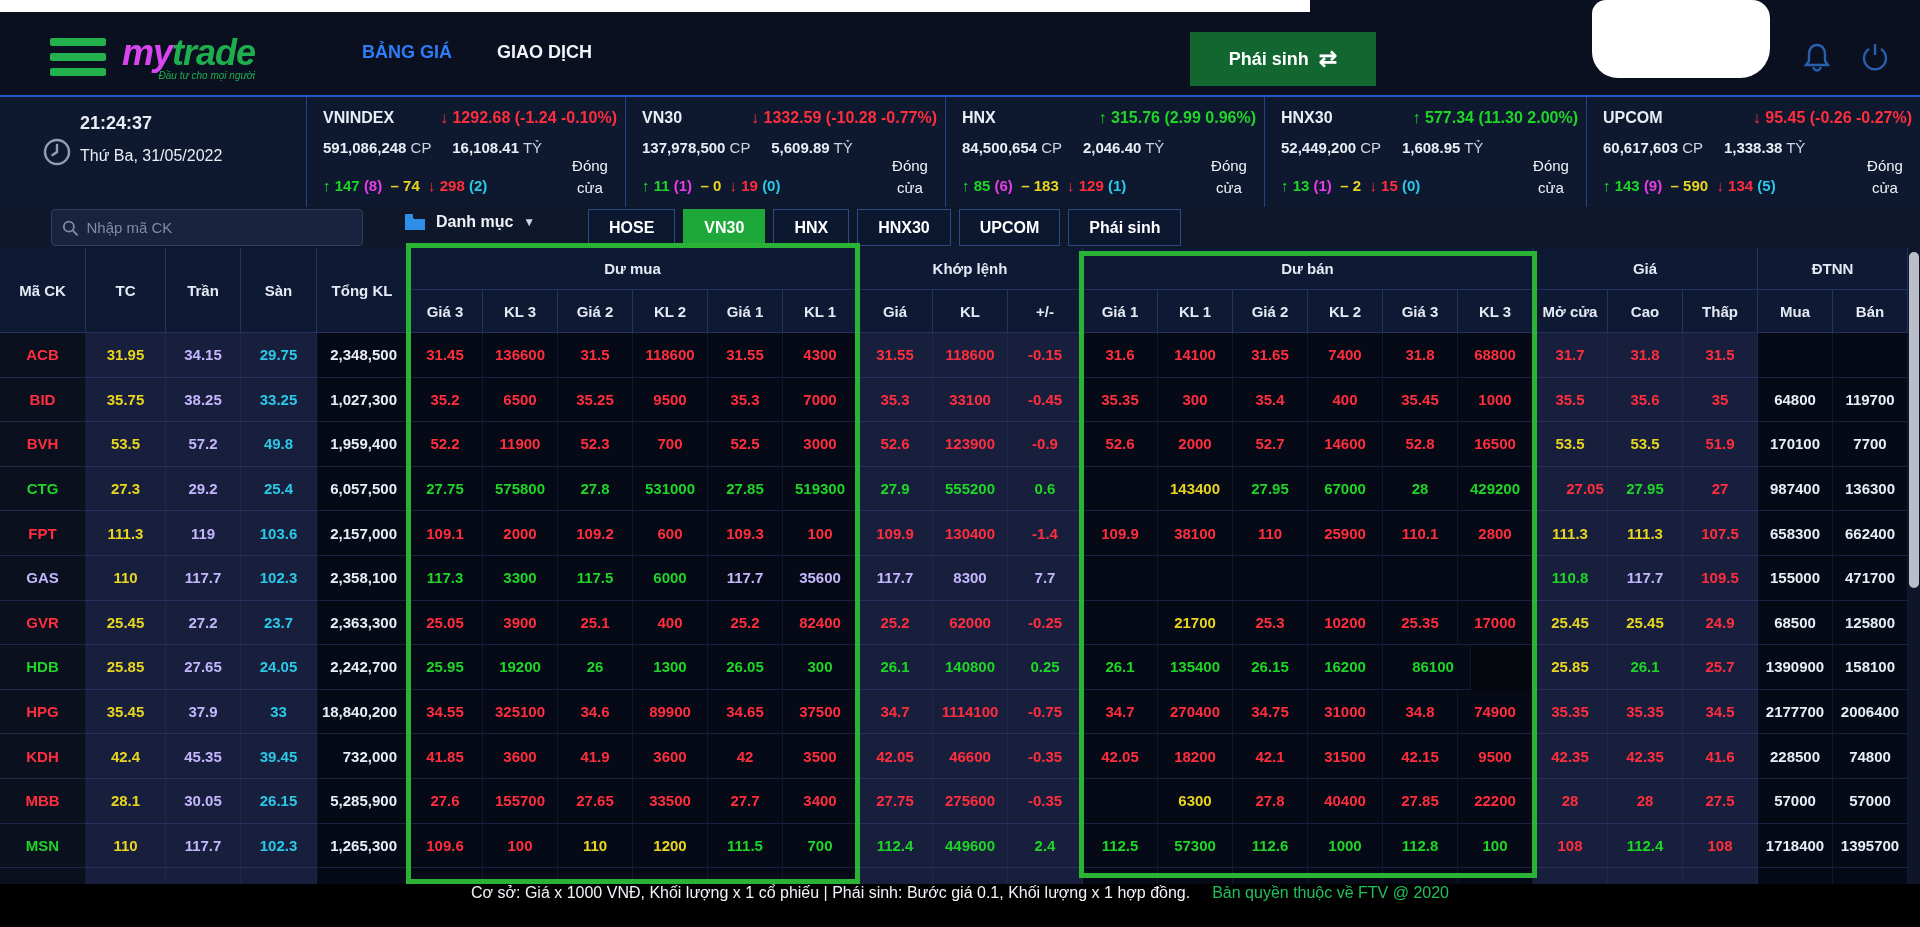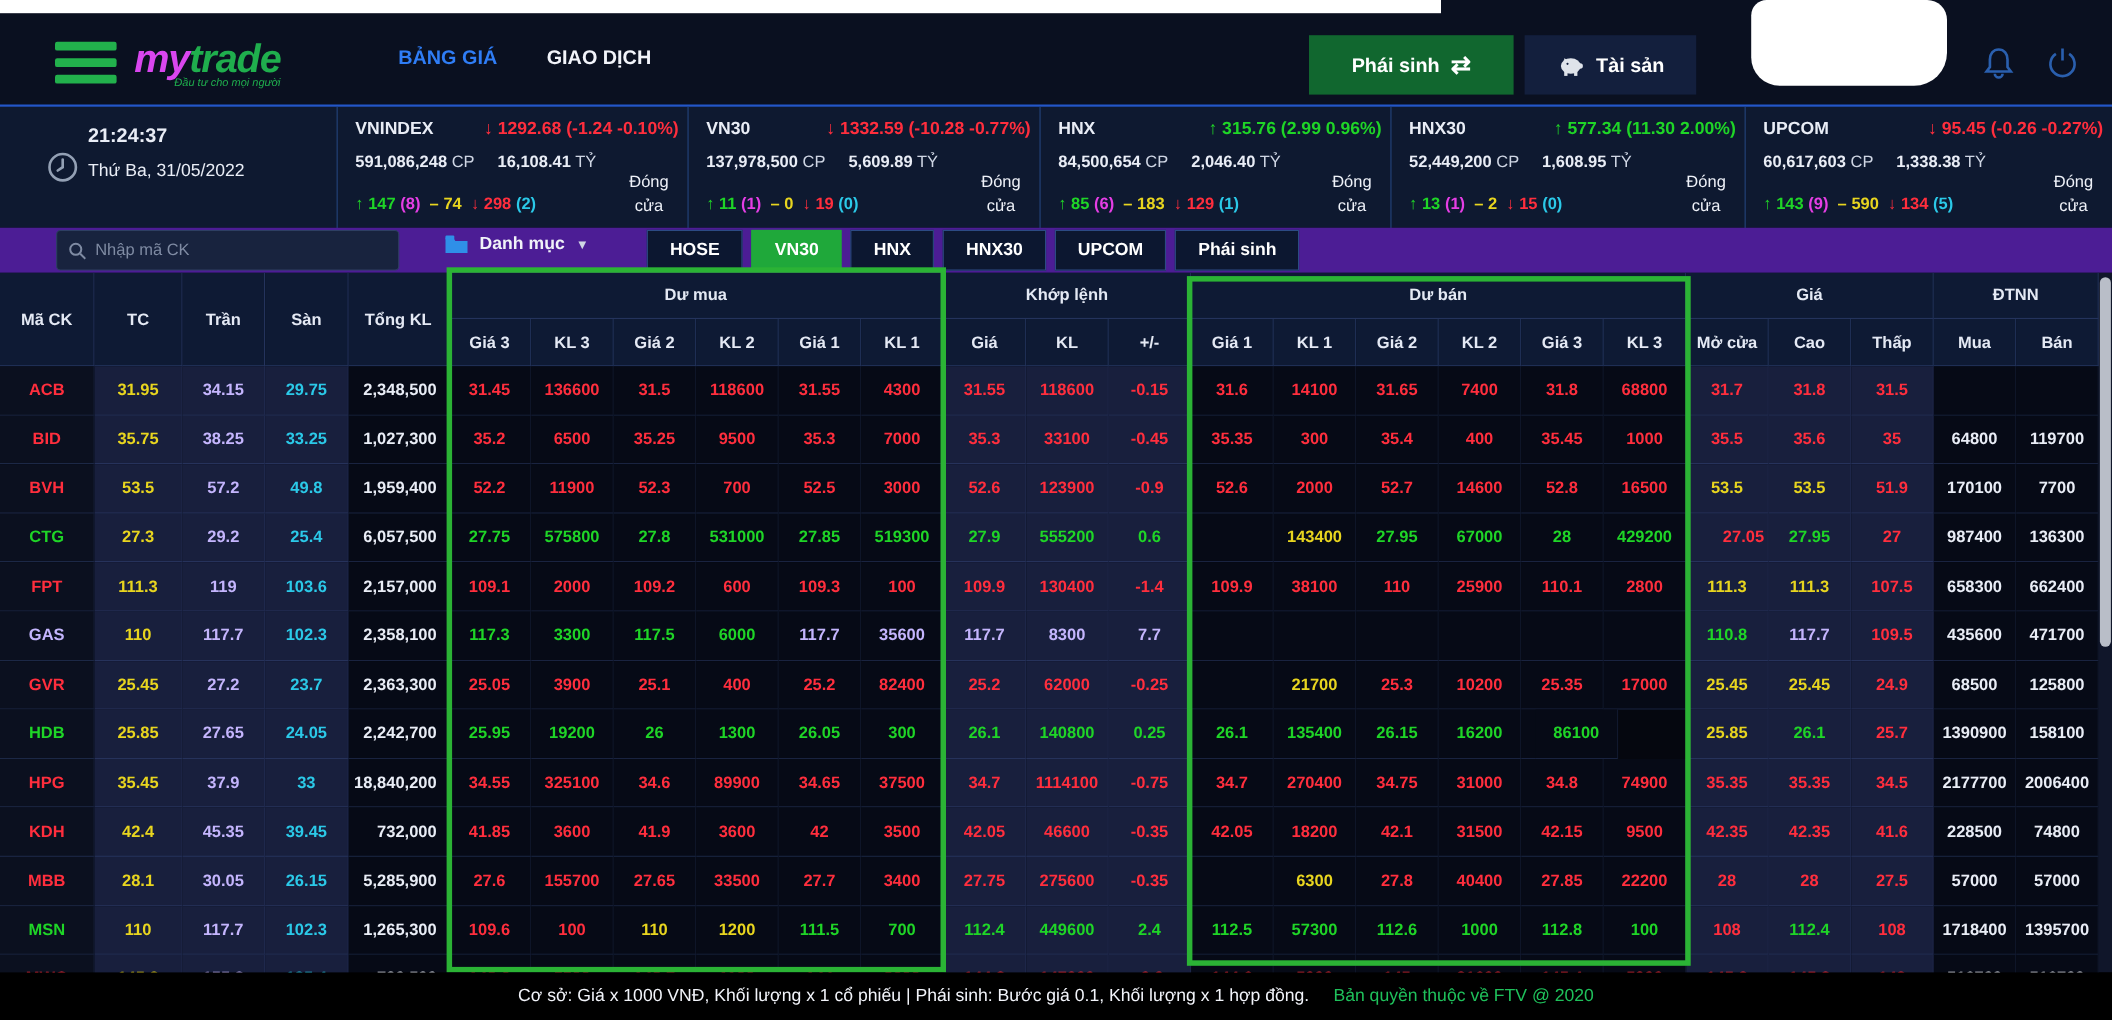--- a/index.html
+++ b/index.html
@@ -37,21 +37,21 @@
   .time-txt { position:absolute; left:80px; top:16px; font-size:18px; font-weight:bold; }
   .date-txt { position:absolute; left:80px; top:50px; font-size:16px; }
   .idx-card { position:absolute; top:0; height:112px; border-left:1px solid #23447d; overflow:hidden; }
   .idx-r1 { position:absolute; top:12px; left:16px; right:8px; display:flex; justify-content:space-between; font-size:16px; font-weight:bold; }
   .idx-r2 { position:absolute; top:42px; left:16px; font-size:15px; color:#cfd6e4; white-space:nowrap; }
   .idx-r2 b { color:#e9edf6; }
   .idx-stats { position:absolute; top:80px; left:16px; font-size:15px; font-weight:bold; white-space:nowrap; }
   .idx-status { position:absolute; top:58px; right:6px; width:58px; text-align:center; font-size:15px; color:#eef1f8; line-height:22px; }
   .up { color:#1fd527; } .down { color:#ff2e3d; } .ref { color:#e8d51f; } .ceil { color:#e53ee5; } .floor { color:#2bc9e8; }
   
-  .searchrow { position:absolute; left:0; top:207px; width:1920px; height:41px; background:#4c1d95; }
+  .searchrow { position:absolute; left:0; top:207px; width:1920px; height:41px; background:#0f172a; }
   .search-box { position:absolute; left:51px; top:2px; width:312px; height:37px; background:#18233e;
     border:1px solid #2e3f63; border-radius:4px; display:flex; align-items:center; padding:0 10px; gap:8px; }
   .search-box input { background:transparent; border:none; outline:none; color:#aab4c8; font-size:15px; width:100%;
     font-family:"Liberation Sans", sans-serif; }
   .search-box input::placeholder { color:#7f8ba3; }
   .watchlist { position:absolute; left:404px; top:6px; display:flex; align-items:center; gap:10px;
     font-size:16px; font-weight:bold; color:#f0f2f8; cursor:pointer; }
   .caret { font-size:12px; color:#cfd6e4; }
   .tabs { position:absolute; left:588px; top:2px; display:flex; gap:8px; }
   .tab { height:37px; line-height:35px; padding:0 20px; background:#0c1730; border:1px solid #2c4a84;
@@ -66,21 +66,21 @@
   .bcell.ralign { justify-content:flex-end; padding-right:10px; }
   .bg-dark { background:#060a16; } .bg-shade { background:#181f3d; } .bg-sym { background:#0b101f; }
   .c-r{color:#ff2e3d} .c-g{color:#1fd527} .c-y{color:#e8d51f} .c-m{color:#c4b5fd} .c-c{color:#2bc9e8} .c-w{color:#e9edf6}
   
   .vscroll { position:absolute; left:1908px; top:248px; width:12px; height:636px; background:#10162a; z-index:40; }
   .vscroll .thumb { position:absolute; left:1px; top:4px; width:10px; height:336px; background:#b9bec8; border-radius:5px; }
   
   .anno { position:absolute; border:5px solid #2bb335; z-index:50; pointer-events:none; }
   
   .footer { position:absolute; left:0; top:884px; width:1920px; height:43px; background:#000; z-index:60;
-    display:flex; align-items:center; justify-content:center; font-size:16px; color:#f2f4fa; gap:22px; }
+    display:flex; justify-content:center; font-size:16px; color:#f2f4fa; gap:22px; }
   .footer .copy { color:#1fc05b; }
 </style>
 </head>
 <body>
 
 <div class="screen">
 
   <div class="navbar">
     <div class="hamburger">
         <span></span>
@@ -89,31 +89,20 @@
       </div>
     <div class="logo">
       <span class="b">my</span><span class="g">trade</span>
       <span class="tag">Đầu tư cho mọi người</span>
     </div>
     <div class="nav-link nav-bangia">BẢNG GIÁ</div>
     <div class="nav-link nav-giaodich">GIAO DỊCH</div>
     <div class="btn btn-phaisinh">
       <span>Phái sinh</span>
       <span class="icon-swap">⇄</span>
-    </div>
-    <div class="btn btn-taisan">
-      <svg width="26" height="22" viewBox="0 0 26 22">
-          <ellipse cx="13" cy="12" rx="9" ry="7" fill="#dfe3ea"></ellipse>
-          <circle cx="21.5" cy="12" r="2.5" fill="#dfe3ea"></circle>
-          <path d="M7 5 L11 7 L7 9 Z" fill="#dfe3ea"></path>
-          <rect x="7" y="17" width="3" height="4" fill="#dfe3ea"></rect>
-          <rect x="16" y="17" width="3" height="4" fill="#dfe3ea"></rect>
-          <circle cx="10" cy="10" r="1" fill="#131f3d"></circle>
-        </svg>
-      <span>Tài sản</span>
     </div>
     <svg class="topicon bell" viewBox="0 0 34 34">
         <path d="M17 5 C12 5 9 9 9 14 L9 21 L6 25 L28 25 L25 21 L25 14 C25 9 22 5 17 5 Z" fill="none" stroke="#2a5fae" stroke-width="2.4"></path>
         <path d="M13.5 27 a3.5 3.5 0 0 0 7 0" fill="none" stroke="#2a5fae" stroke-width="2.4"></path>
       </svg>
     <svg class="topicon power" viewBox="0 0 34 34">
         <path d="M11 9 A11 11 0 1 0 23 9" fill="none" stroke="#2a5fae" stroke-width="2.4"></path>
         <line x1="17" y1="4" x2="17" y2="15" stroke="#2a5fae" stroke-width="2.4"></line>
       </svg>
   </div>
@@ -376,21 +365,21 @@
       <div class="bcell bg-shade c-m" style="left: 1008px; top: 308px; width: 75px; height: 44.6px;">7.7</div>
       <div class="bcell bg-dark c-w" style="left: 1083px; top: 308px; width: 75px; height: 44.6px;"></div>
       <div class="bcell bg-dark c-w" style="left: 1158px; top: 308px; width: 75px; height: 44.6px;"></div>
       <div class="bcell bg-dark c-w" style="left: 1233px; top: 308px; width: 75px; height: 44.6px;"></div>
       <div class="bcell bg-dark c-w" style="left: 1308px; top: 308px; width: 75px; height: 44.6px;"></div>
       <div class="bcell bg-dark c-w" style="left: 1383px; top: 308px; width: 75px; height: 44.6px;"></div>
       <div class="bcell bg-dark c-w" style="left: 1458px; top: 308px; width: 75px; height: 44.6px;"></div>
       <div class="bcell bg-shade c-g" style="left: 1533px; top: 308px; width: 75px; height: 44.6px;">110.8</div>
       <div class="bcell bg-shade c-m" style="left: 1608px; top: 308px; width: 75px; height: 44.6px;">117.7</div>
       <div class="bcell bg-shade c-r" style="left: 1683px; top: 308px; width: 75px; height: 44.6px;">109.5</div>
-      <div class="bcell bg-dark c-w" style="left: 1758px; top: 308px; width: 75px; height: 44.6px;">435600</div>
+      <div class="bcell bg-dark c-w" style="left: 1758px; top: 308px; width: 75px; height: 44.6px;">155000</div>
       <div class="bcell bg-dark c-w" style="left: 1833px; top: 308px; width: 75px; height: 44.6px;">471700</div>
       <div class="bcell bg-sym c-r" style="left: 0px; top: 352.6px; width: 86px; height: 44.6px;">GVR</div>
       <div class="bcell bg-shade c-y" style="left: 86px; top: 352.6px; width: 80px; height: 44.6px;">25.45</div>
       <div class="bcell bg-shade c-m" style="left: 166px; top: 352.6px; width: 75px; height: 44.6px;">27.2</div>
       <div class="bcell bg-shade c-c" style="left: 241px; top: 352.6px; width: 76px; height: 44.6px;">23.7</div>
       <div class="bcell bg-dark c-w ralign" style="left: 317px; top: 352.6px; width: 91px; height: 44.6px;">2,363,300</div>
       <div class="bcell bg-dark c-r" style="left: 408px; top: 352.6px; width: 75px; height: 44.6px;">25.05</div>
       <div class="bcell bg-dark c-r" style="left: 483px; top: 352.6px; width: 75px; height: 44.6px;">3900</div>
       <div class="bcell bg-dark c-r" style="left: 558px; top: 352.6px; width: 75px; height: 44.6px;">25.1</div>
       <div class="bcell bg-dark c-r" style="left: 633px; top: 352.6px; width: 75px; height: 44.6px;">400</div>

